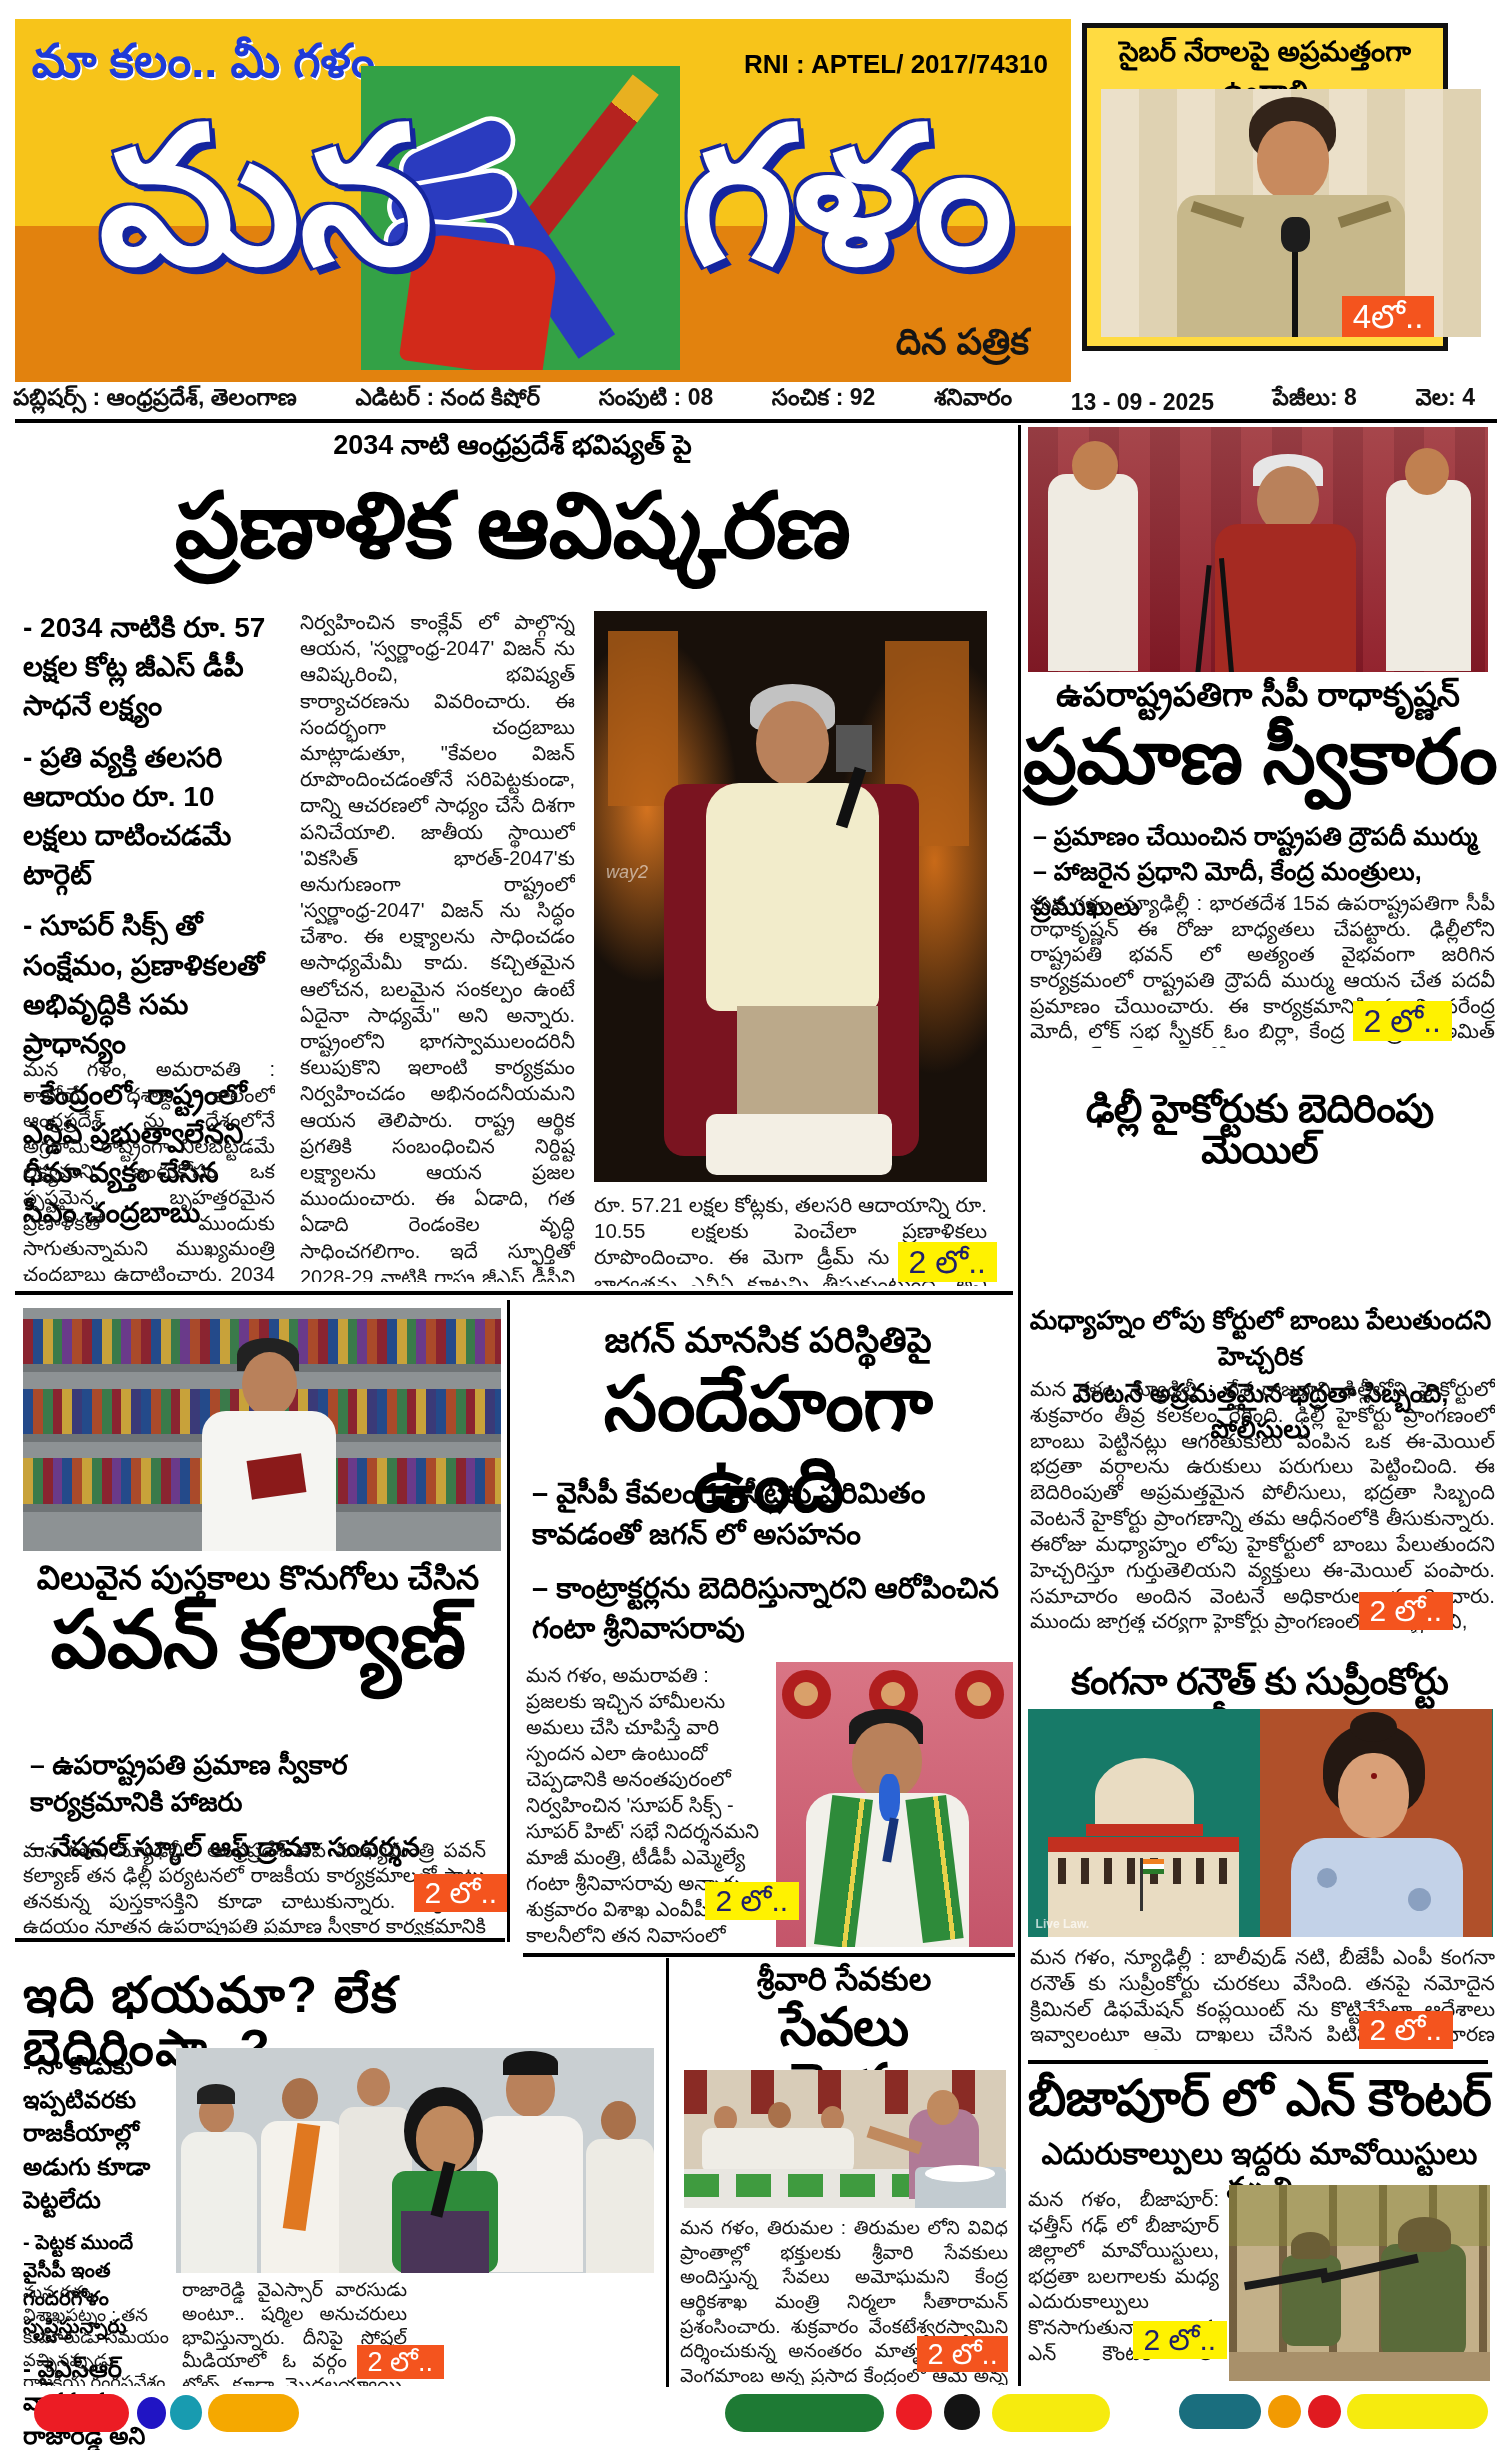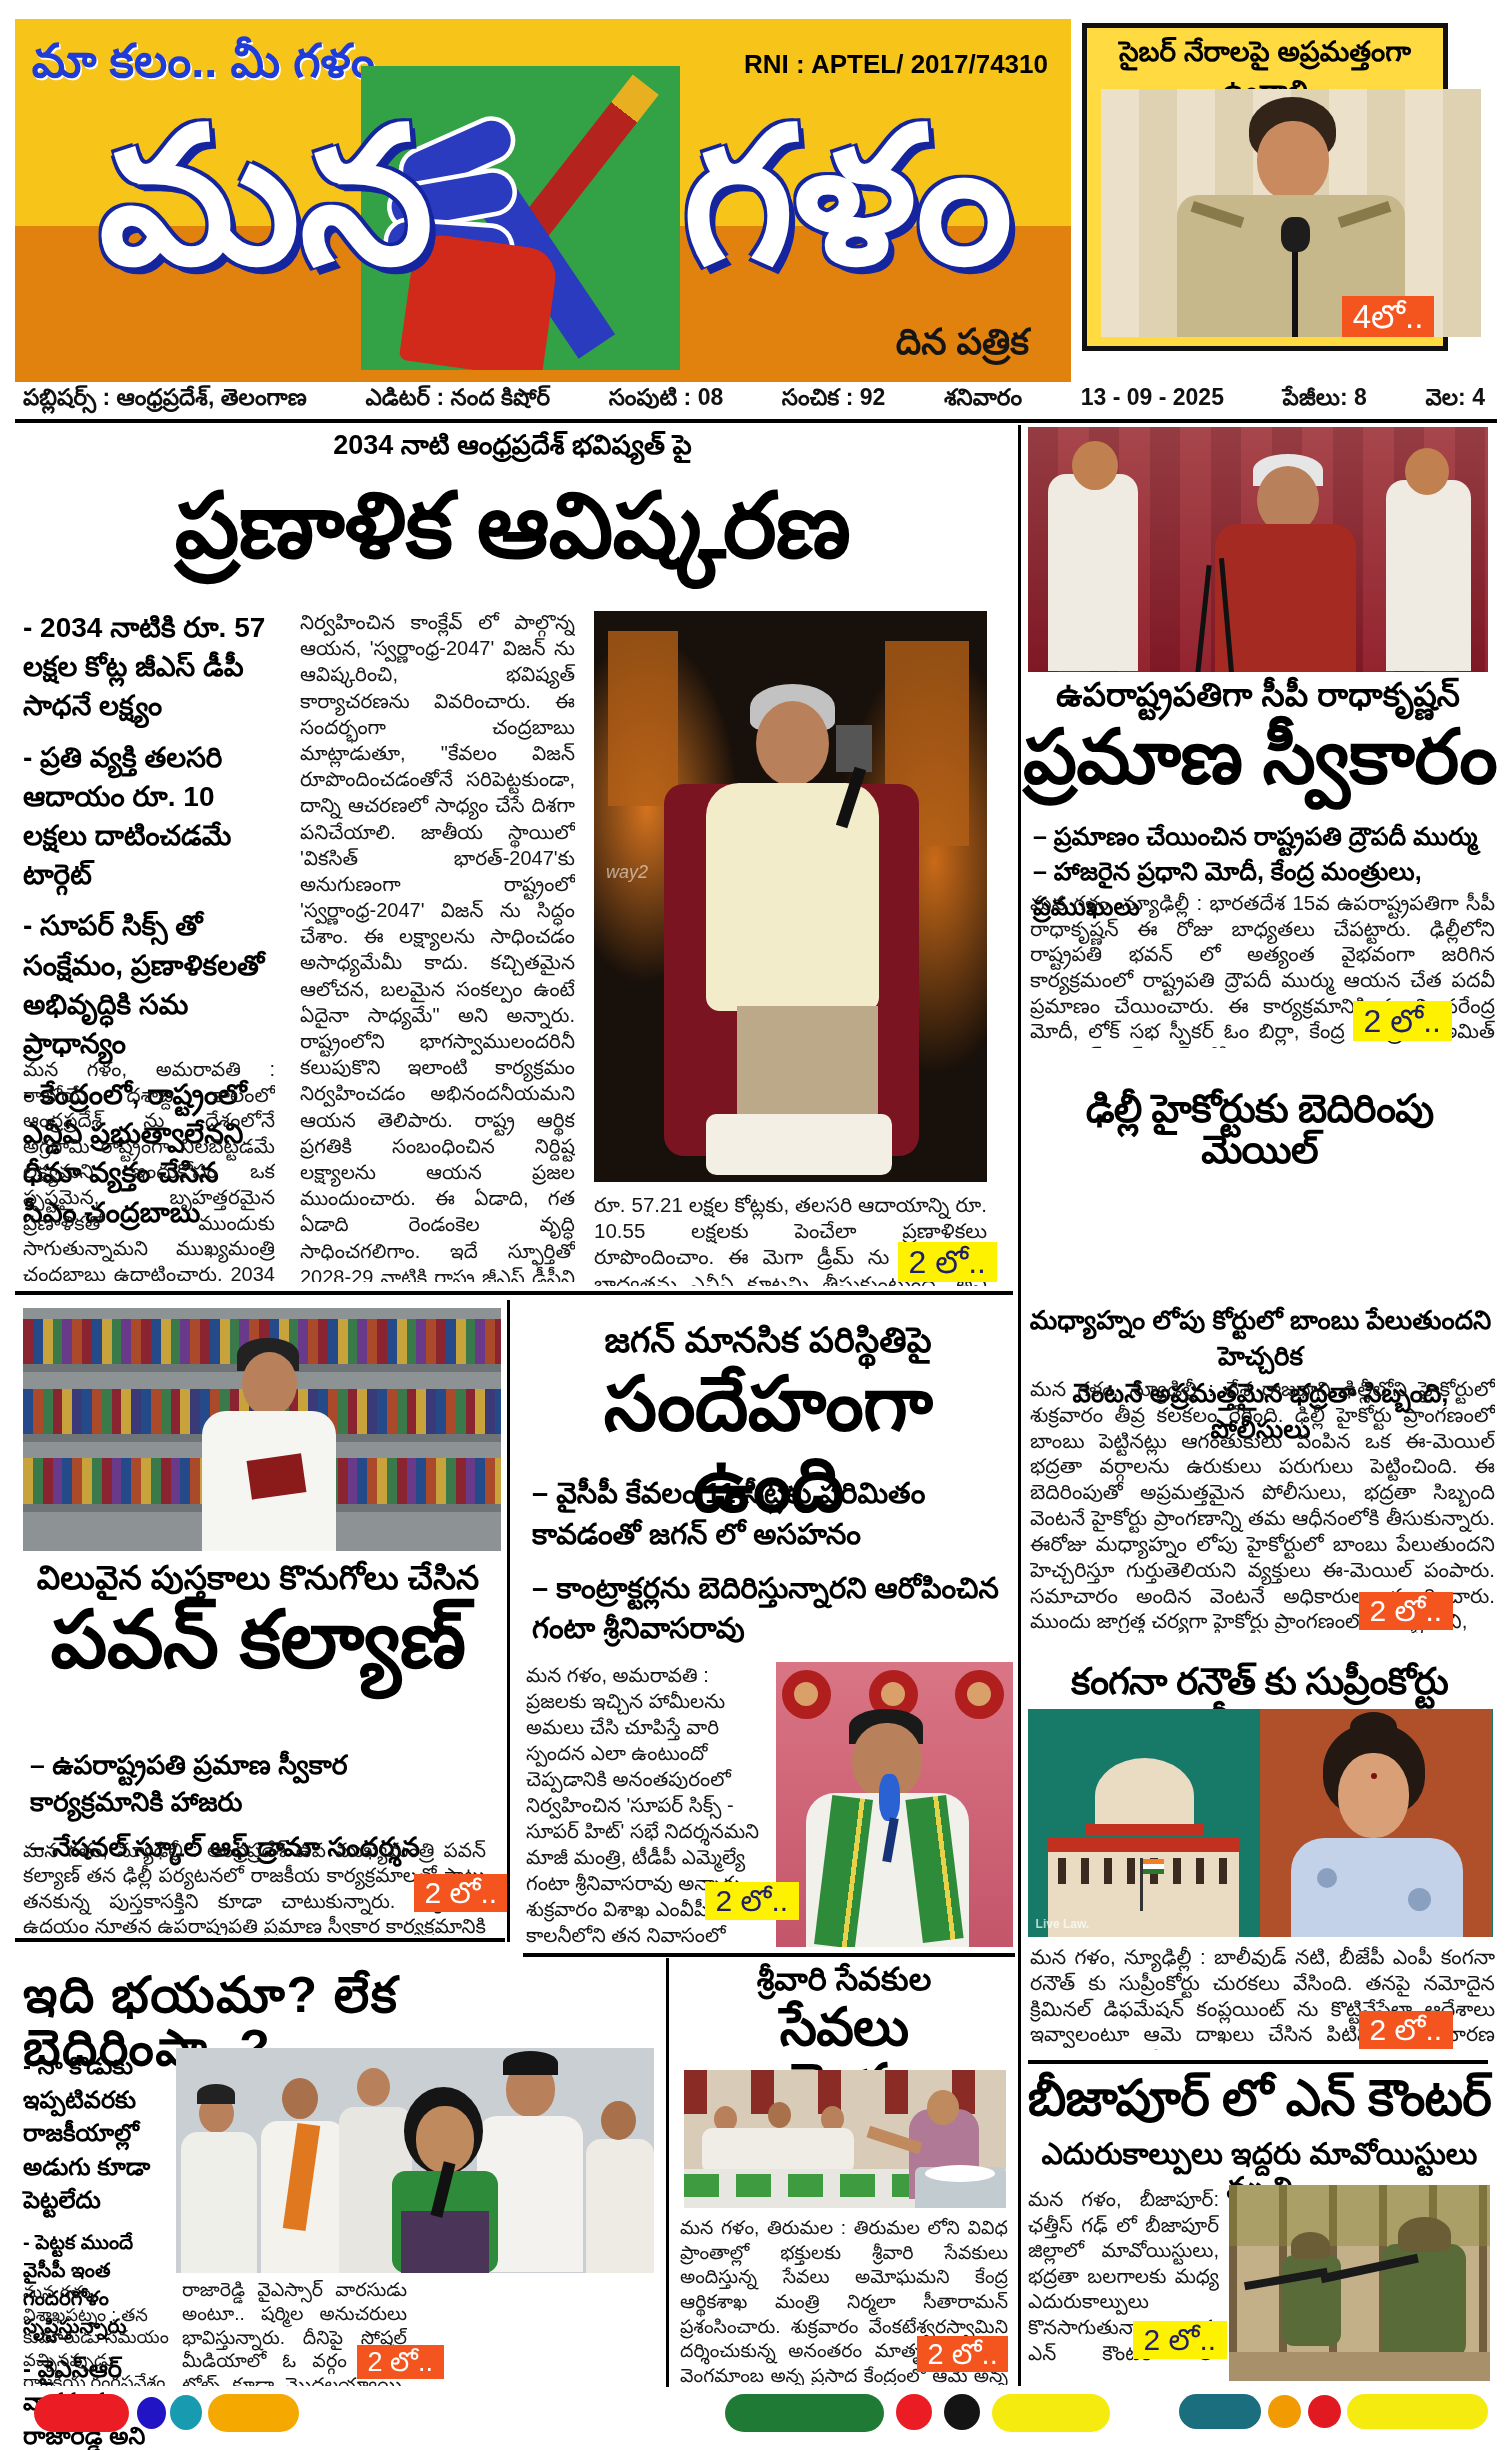--- a/index.html
+++ b/index.html
@@ -54,21 +54,21 @@
       <div style="left:156px;top:32px;width:72px;height:80px;background:#C88A5E;border-radius:48%"></div>
       <div style="left:76px;top:106px;width:228px;height:144px;background:#C7B88B;border-radius:21px 21px 0 0"></div>
       <div style="left:90px;top:120px;width:53px;height:10.6px;background:#8a7a4a;transform:rotate(18deg)"></div>
       <div style="left:237px;top:120px;width:53px;height:10.6px;background:#8a7a4a;transform:rotate(-18deg)"></div>
       <div style="left:191px;top:158px;width:6.8px;height:90px;background:#111"></div>
       <div style="left:180px;top:128px;width:29px;height:35px;background:#1d1d1d;border-radius:40%"></div>
     </div>
     <div class="bdg bo ab" style="right:9px;bottom:9px;font-size:33px">4లో..</div>
   </div>
 
-  <div class="ab" style="left:23px;top:384px;width:1462px;display:flex;justify-content:space-between;align-items:flex-start">
+  <div class="ab" style="left:13px;top:384px;width:1462px;display:flex;justify-content:space-between;align-items:flex-end">
     <span class="ib">పబ్లిషర్స్ : ఆంధ్రప్రదేశ్, తెలంగాణ</span>
     <span class="ib">ఎడిటర్ : నంద కిషోర్</span>
     <span class="ib">సంపుటి : 08</span>
     <span class="ib">సంచిక : 92</span>
     <span class="ib">శనివారం</span>
     <span class="ib">13 - 09 - 2025</span>
     <span class="ib">పేజీలు: 8</span>
     <span class="ib">వెల: 4</span>
   </div>
   <div class="hr" style="left:15px;top:419px;width:1482px"></div>

